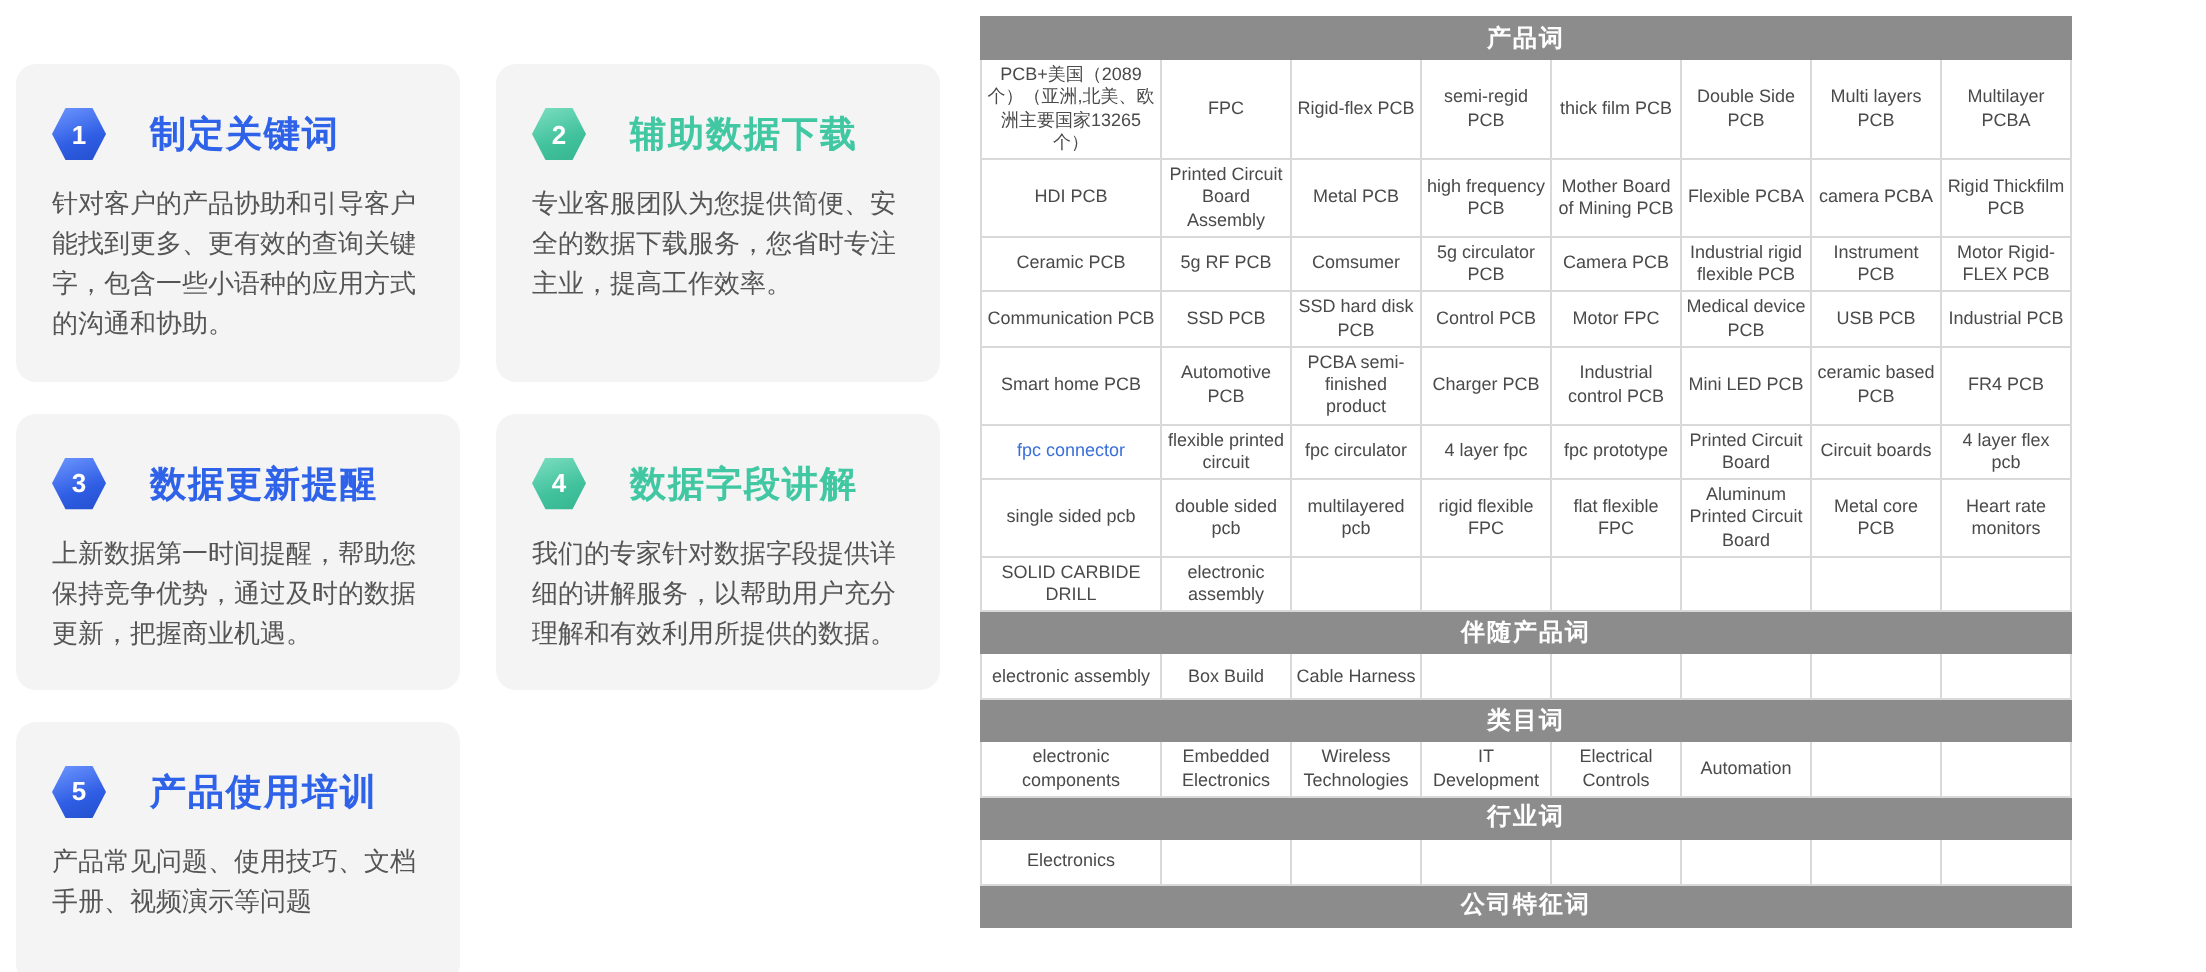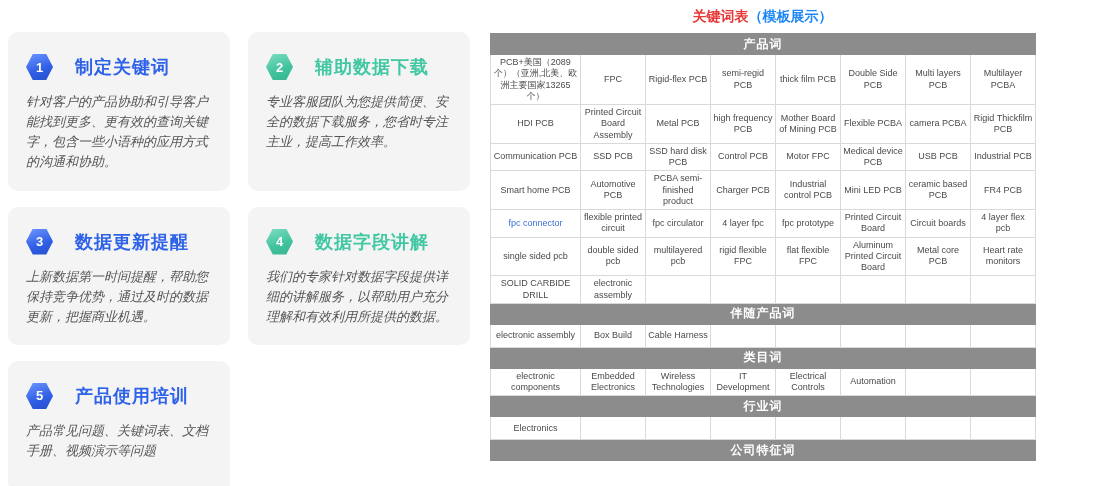--- a/index.html
+++ b/index.html
@@ -19,21 +19,21 @@
   .card-head{display:flex;align-items:center;gap:10px;margin-bottom:12px;}
   .badge{width:27px;height:26px;display:flex;align-items:center;justify-content:center;
     color:#fff;font-weight:bold;font-size:13px;
     clip-path:polygon(25% 0%,75% 0%,100% 50%,75% 100%,25% 100%,0% 50%);
     flex:0 0 auto;}
   .badge.blue{background:linear-gradient(160deg,#6e97ff 0%,#2f5de4 60%,#2450cc 100%);}
   .badge.teal{background:linear-gradient(160deg,#7ddfc2 0%,#41c19c 60%,#35b690 100%);}
   .card-title{font-size:18px;font-weight:bold;letter-spacing:1px;margin-left:12px;}
   .card-title.blue{color:var(--blue);background:none;}
   .card-title.teal{color:var(--teal);background:none;}
-  .card-body{font-size:13px;line-height:1.55;color:var(--body-text);font-style:italic;}
+  .card-body{font-size:13px;line-height:1.55;color:var(--body-text);}
 
   
   .table-panel{width:560px;padding-top:8px;}
   .table-title{width:545px;text-align:center;font-size:14px;font-weight:bold;margin-bottom:7px;}
   .table-title .t-red{color:var(--title-red);}
   .table-title .t-blue{color:var(--title-blue);}
   table.kw{border-collapse:collapse;width:545px;table-layout:fixed;}
   table.kw td{border:1px solid var(--cell-border);text-align:center;vertical-align:middle;
     font-size:9px;color:var(--cell-text);padding:2px 2px;height:23px;line-height:1.25;
     word-wrap:break-word;}
@@ -79,30 +79,27 @@
           <span class="card-title teal">数据字段讲解</span>
         </div>
         <p class="card-body">我们的专家针对数据字段提供详细的讲解服务，以帮助用户充分理解和有效利用所提供的数据。</p>
       </div>
 
       <div class="card">
         <div class="card-head">
           <span class="badge blue">5</span>
           <span class="card-title blue">产品使用培训</span>
         </div>
-        <p class="card-body">产品常见问题、关键词表、文档手册、视频演示等问题</p>
+        <p class="card-body">产品常见问题、使用技巧、文档手册、视频演示等问题</p>
       </div>
 
     </div>
   </div>
 
   <div class="table-panel">
-    <div class="table-title">
-      <span class="t-red">关键词表</span><span class="t-blue">（模板展示）</span>
-    </div>
     <table class="kw">
       <colgroup>
         <col style="width:90px">
           <col style="width:65px">
           <col style="width:65px">
           <col style="width:65px">
         <col style="width:65px">
           <col style="width:65px">
           <col style="width:65px">
           <col style="width:65px">
@@ -125,20 +122,30 @@
             <td>HDI PCB</td>
             <td>Printed Circuit Board Assembly</td>
             <td>Metal PCB</td>
             <td>high frequency PCB</td>
             <td>Mother Board of Mining PCB</td>
             <td>Flexible PCBA</td>
             <td>camera PCBA</td>
             <td>Rigid Thickfilm PCB</td>
           </tr>
           <tr>
+            <td>Ceramic PCB</td>
+            <td>5g RF PCB</td>
+            <td>Comsumer</td>
+            <td>5g circulator PCB</td>
+            <td>Camera PCB</td>
+            <td>Industrial rigid flexible PCB</td>
+            <td>Instrument PCB</td>
+            <td>Motor Rigid-FLEX PCB</td>
+          </tr>
+          <tr>
             <td>Communication PCB</td>
             <td>SSD PCB</td>
             <td>SSD hard disk PCB</td>
             <td>Control PCB</td>
             <td>Motor FPC</td>
             <td>Medical device PCB</td>
             <td>USB PCB</td>
             <td>Industrial PCB</td>
           </tr>
           <tr>

